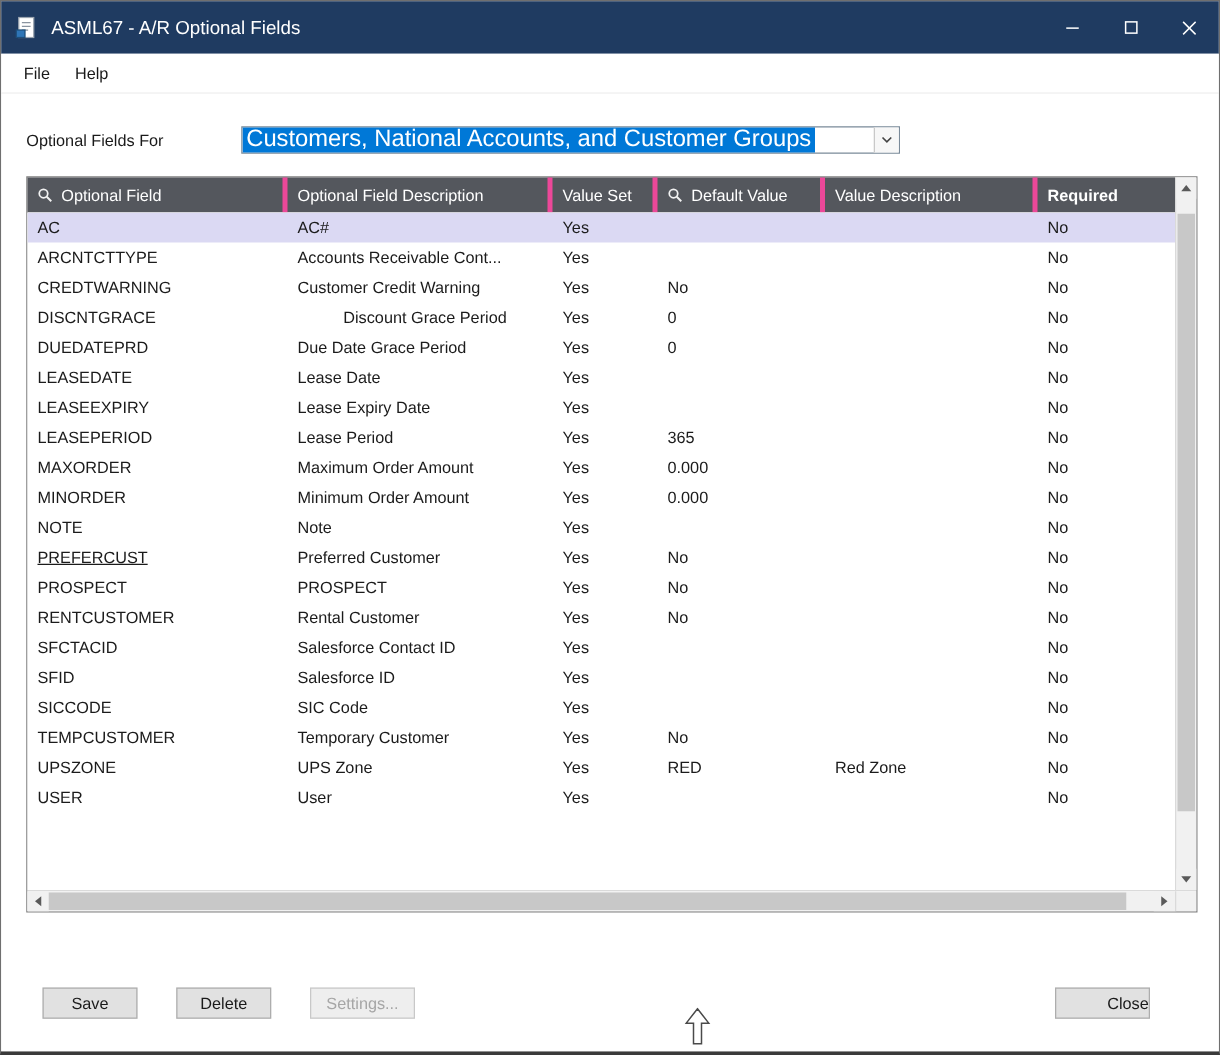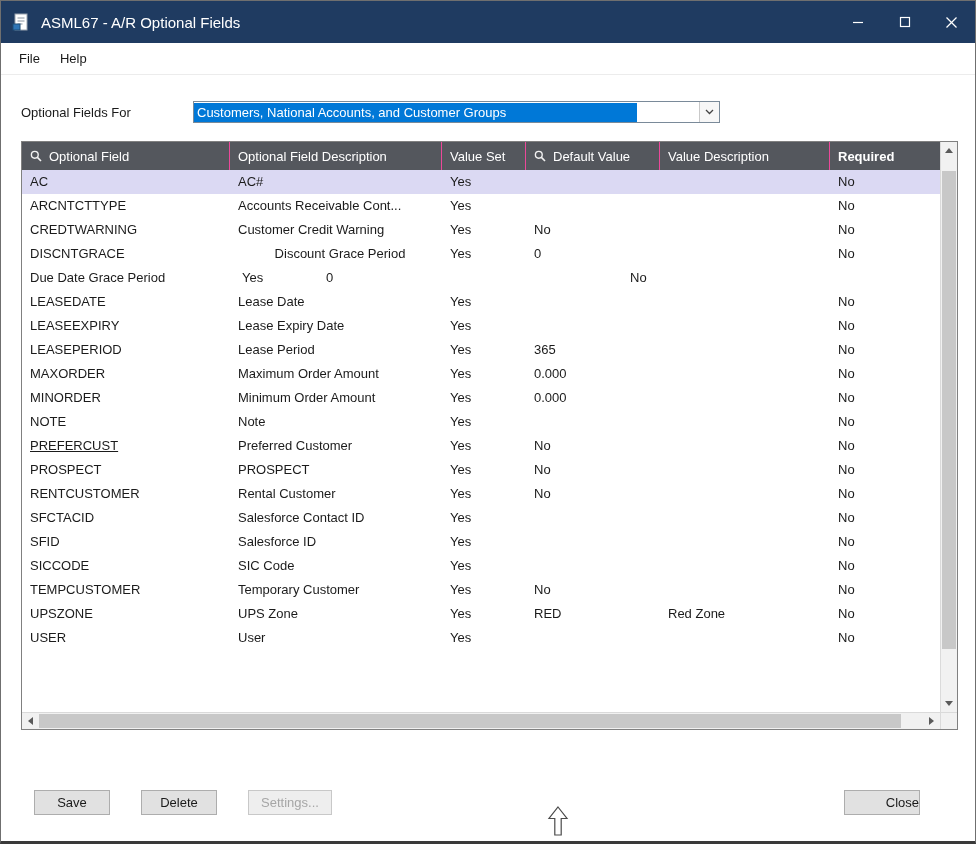--- a/index.html
+++ b/index.html
@@ -25,32 +25,32 @@
 
   
   .content { flex:1; position:relative; background:#fff; }
 
   .field-row { display:flex; align-items:center; margin:26px 0 0 20px; height:22px; }
   .field-label { width:172px; font-size:13px; color:#1a1a1a; }
   .combobox { width:527px; height:22px; border:1px solid #7a8a99; background:#fff;
               display:flex; align-items:stretch; }
   .combo-text { flex:1; overflow:hidden; white-space:nowrap; display:flex; align-items:center; }
   .combo-sel { display:inline-block; min-width:443px; background:#0078d7; color:#fff;
-               font-size:13px; padding:2px 3px; }
+               font-size:19px; padding:2px 3px; }
   .combo-arrow { width:20px; background:#f7f7f7; border-left:1px solid #c9c9c9;
                  display:flex; align-items:center; justify-content:center; }
 
   
   .grid { position:absolute; left:20px; top:66px; width:937px; height:589px;
           border:1px solid #808080; background:#fff; display:flex; flex-direction:column; }
   .grid-main { display:flex; height:570px; }
   .grid-cols { width:918px; display:flex; flex-direction:column; }
   .grid-header { height:28px; background:#54575d; display:flex; flex-shrink:0; }
   .hcell { display:flex; align-items:center; padding-left:8px; color:#ffffff;
-           font-size:13px; border-right:1px solid #ec4899; overflow:hidden; white-space:nowrap; }
+           font-size:13px; border-right:4px solid #ec4899; overflow:hidden; white-space:nowrap; }
   .hcell:last-child { border-right:none; }
   .mag { display:flex; align-items:center; margin-right:7px; }
   .grid-body { height:654px; background:#fff; overflow:hidden; }
   .grow { display:flex; height:24px; line-height:24px; font-size:13px; color:#1b1b1b; }
   .grow.selected { background:#dbd9f3; }
   .gcell { padding-left:8px; white-space:nowrap; overflow:hidden; }
 
   
   .vscroll { width:17px; background:#f1f1f1; border-left:1px solid #dadada;
              display:flex; flex-direction:column; }
@@ -201,20 +201,21 @@
               </div>
               <div class="grow">
                 <div class="gcell" style="width: 208px;">DISCNTGRACE</div>
                 <div class="gcell" style="width: 212px; text-align: center;">Discount Grace Period</div>
                 <div class="gcell" style="width: 84px;">Yes</div>
                 <div class="gcell" style="width: 134px;">0</div>
                 <div class="gcell" style="width: 170px;"></div>
                 <div class="gcell" style="width: 110px;">No</div>
               </div>
               <div class="grow">
+                <div class="gcell" style="width: 208px;">DUEDATEPRD</div>
                 <div class="gcell" style="width: 212px;">Due Date Grace Period</div>
                 <div class="gcell" style="width: 84px;">Yes</div>
                 <div class="gcell" style="width: 134px;">0</div>
                 <div class="gcell" style="width: 170px;"></div>
                 <div class="gcell" style="width: 110px;">No</div>
               </div>
               <div class="grow">
                 <div class="gcell" style="width: 208px;">LEASEDATE</div>
                 <div class="gcell" style="width: 212px;">Lease Date</div>
                 <div class="gcell" style="width: 84px;">Yes</div>

